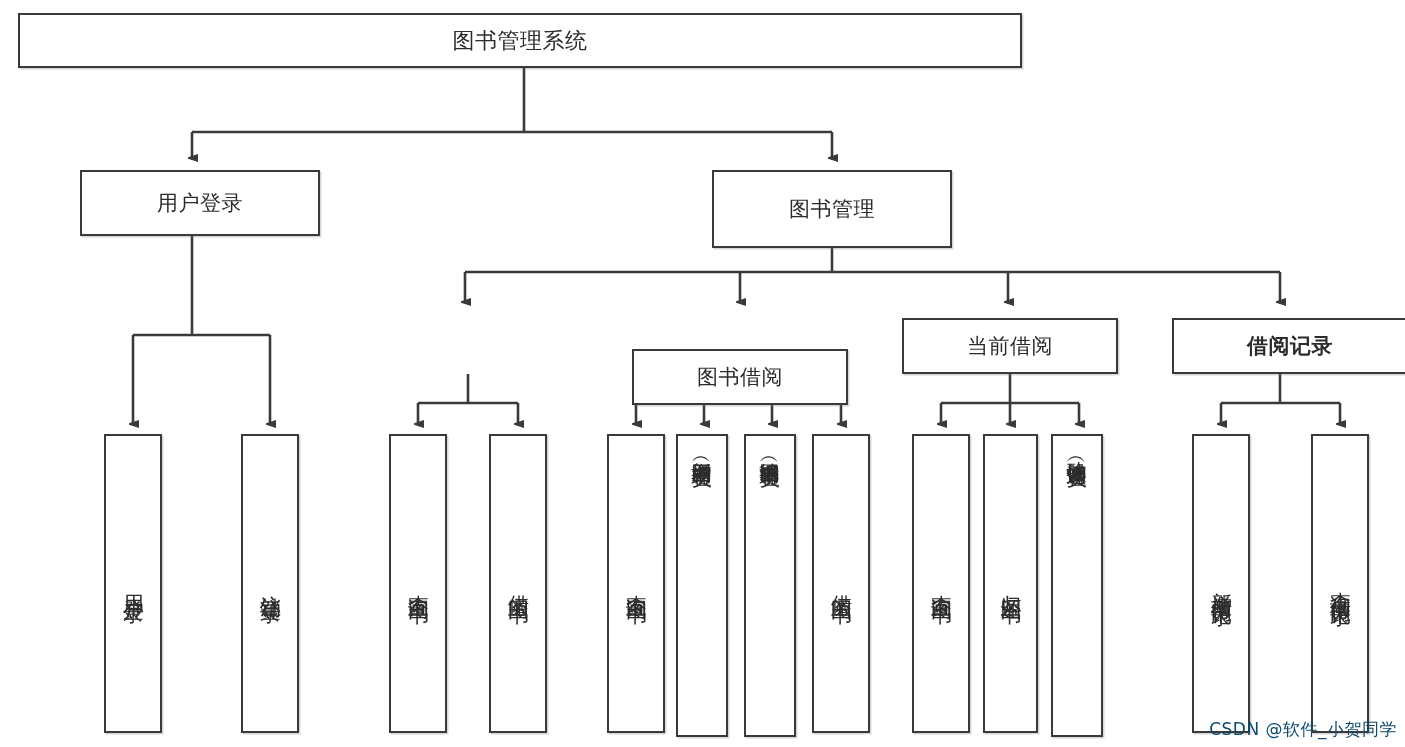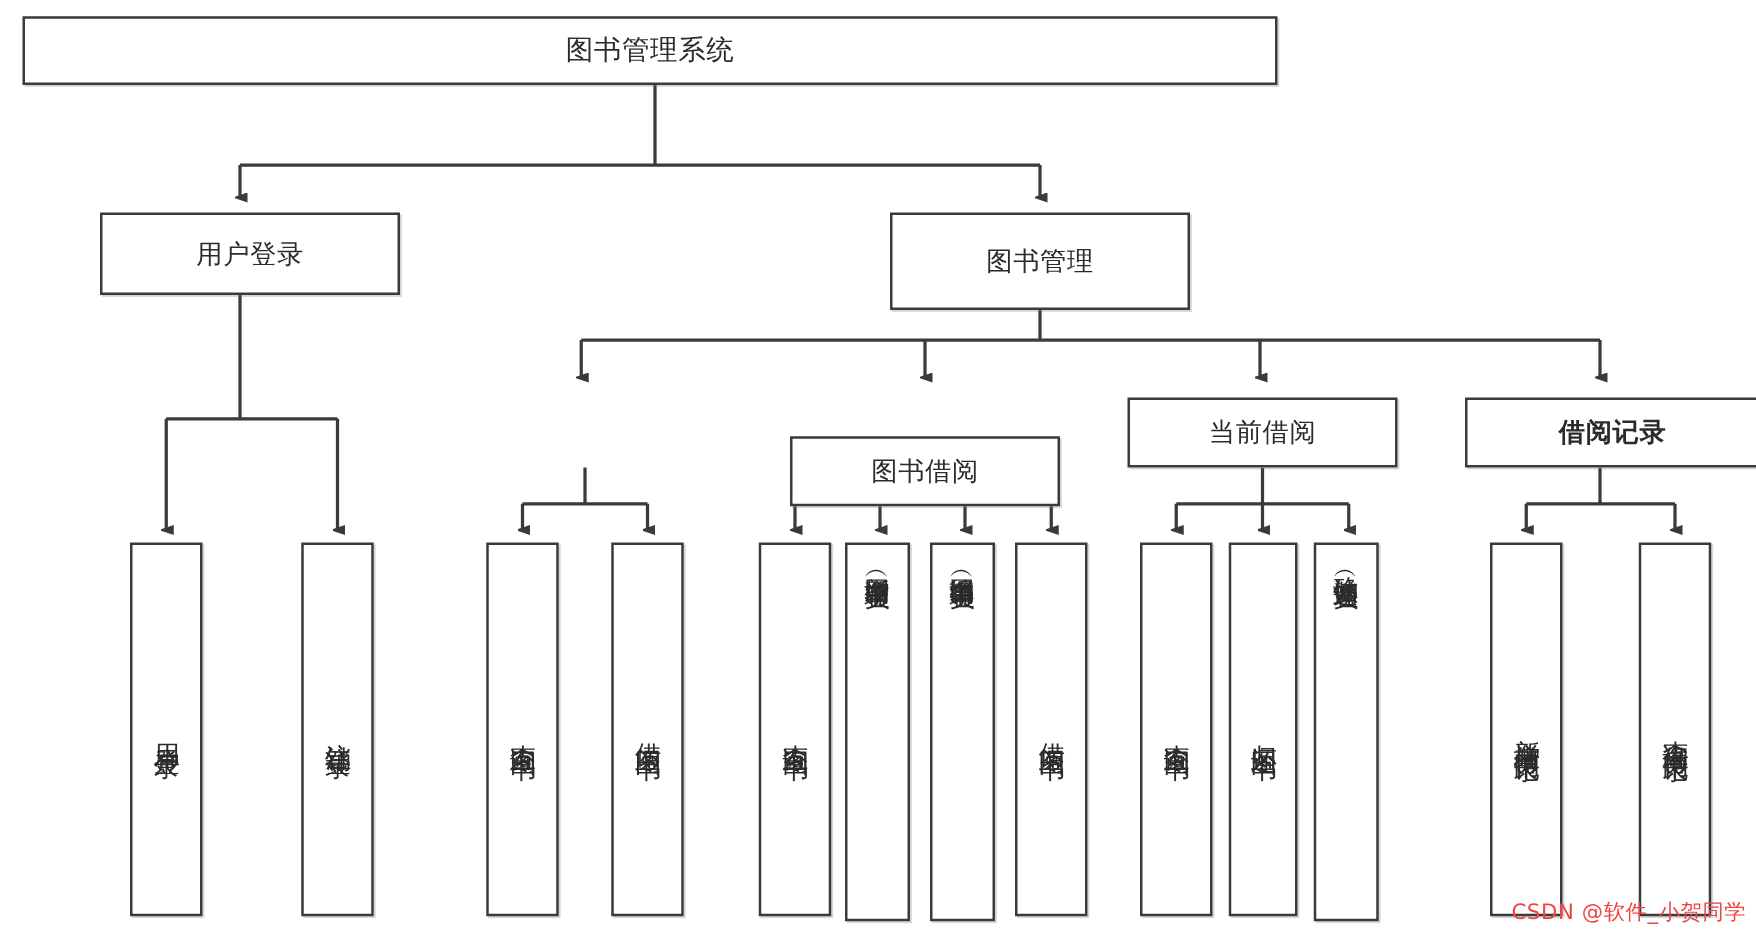--- a/index.html
+++ b/index.html
@@ -68,21 +68,21 @@
   }
   .node.v.narrow .cap {
     font-size: 20px;
     letter-spacing: 1px;
   }
   .watermark {
     position: absolute;
     right: 8px;
     bottom: 6px;
     font-size: 17px;
-    color: #ef4444;
+    color: #0c4a6e;
     letter-spacing: 0.5px;
     white-space: nowrap;
     font-family: "DejaVu Sans", "Liberation Sans", sans-serif;
   }
 </style>
 </head>
 <body>
 
 <div id="canvas">
 

